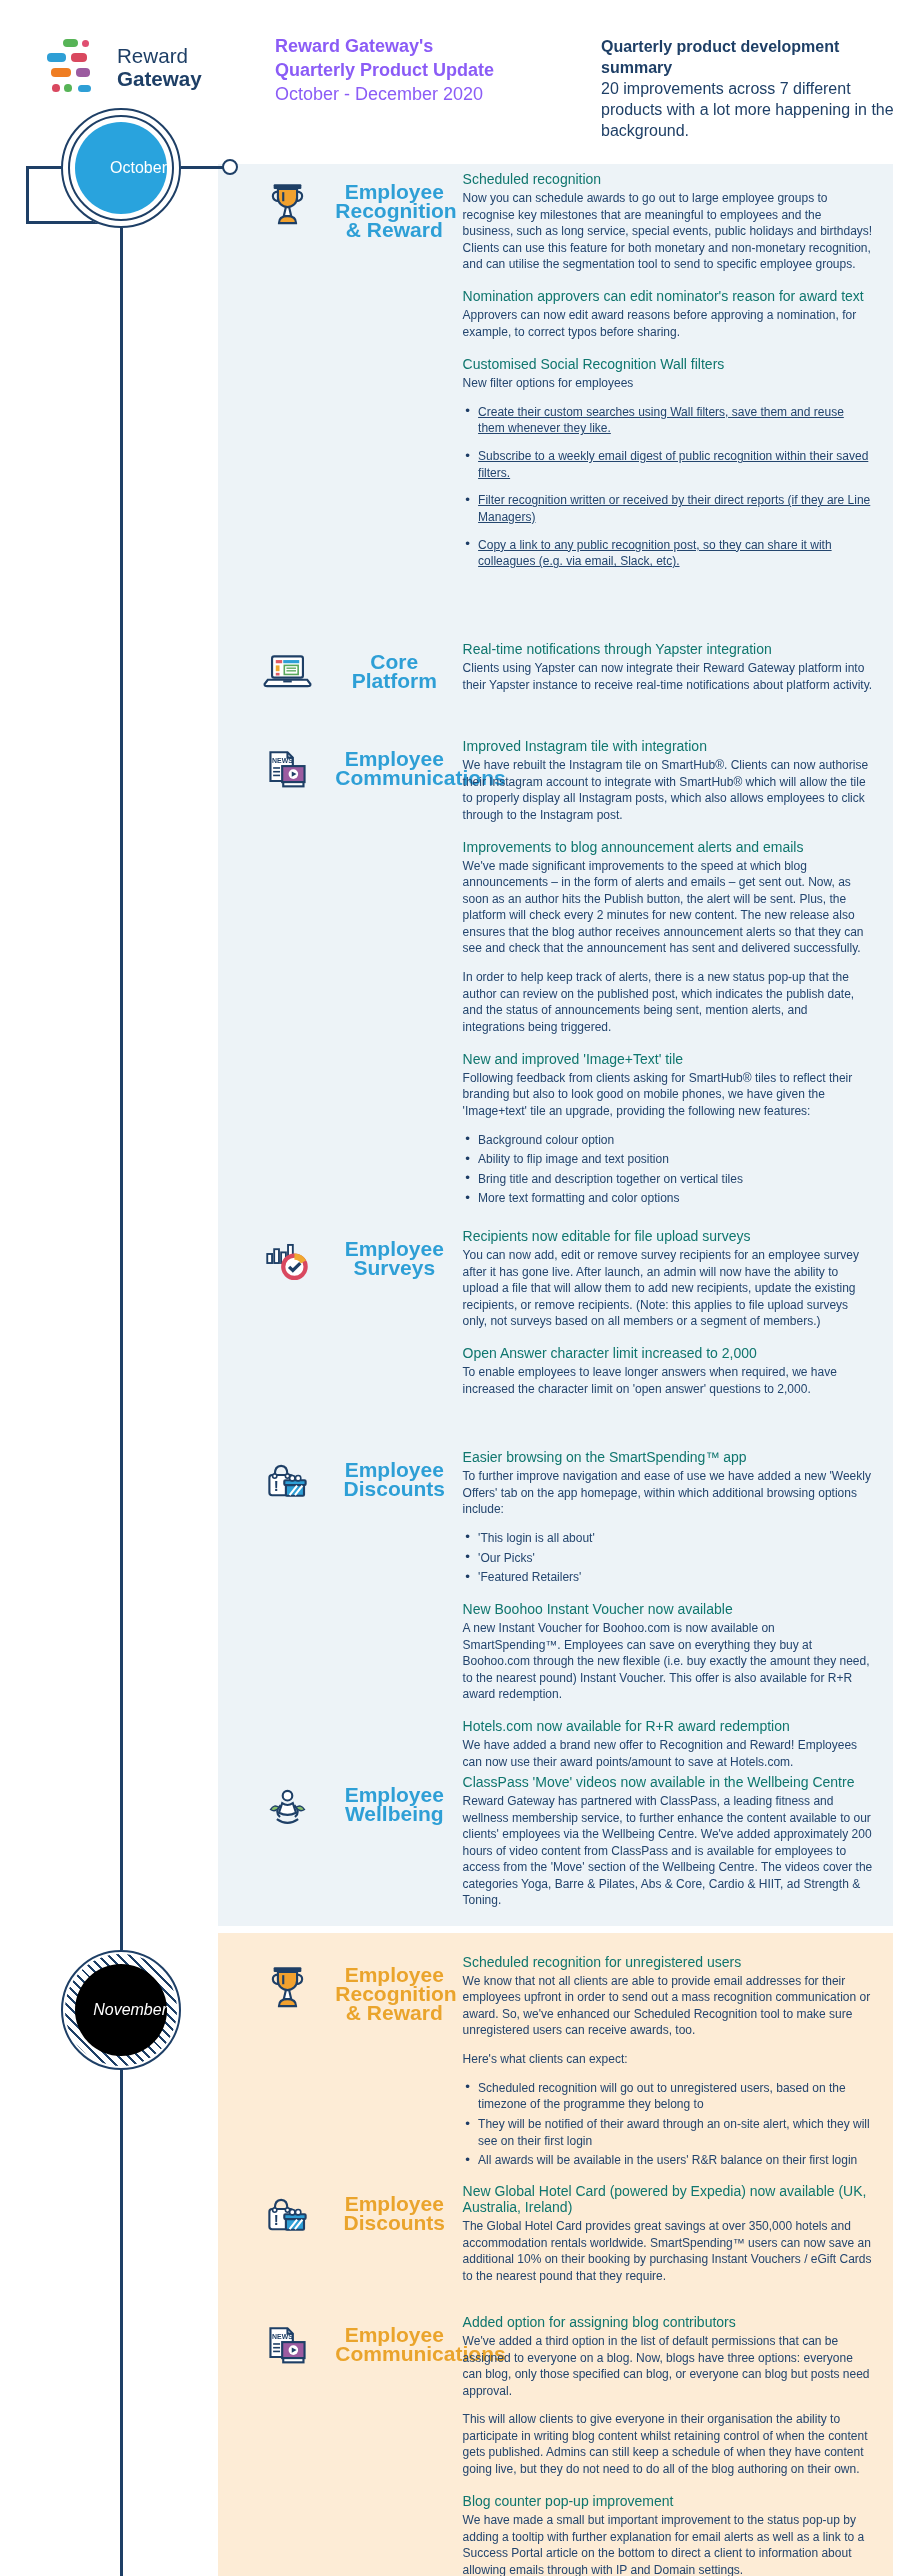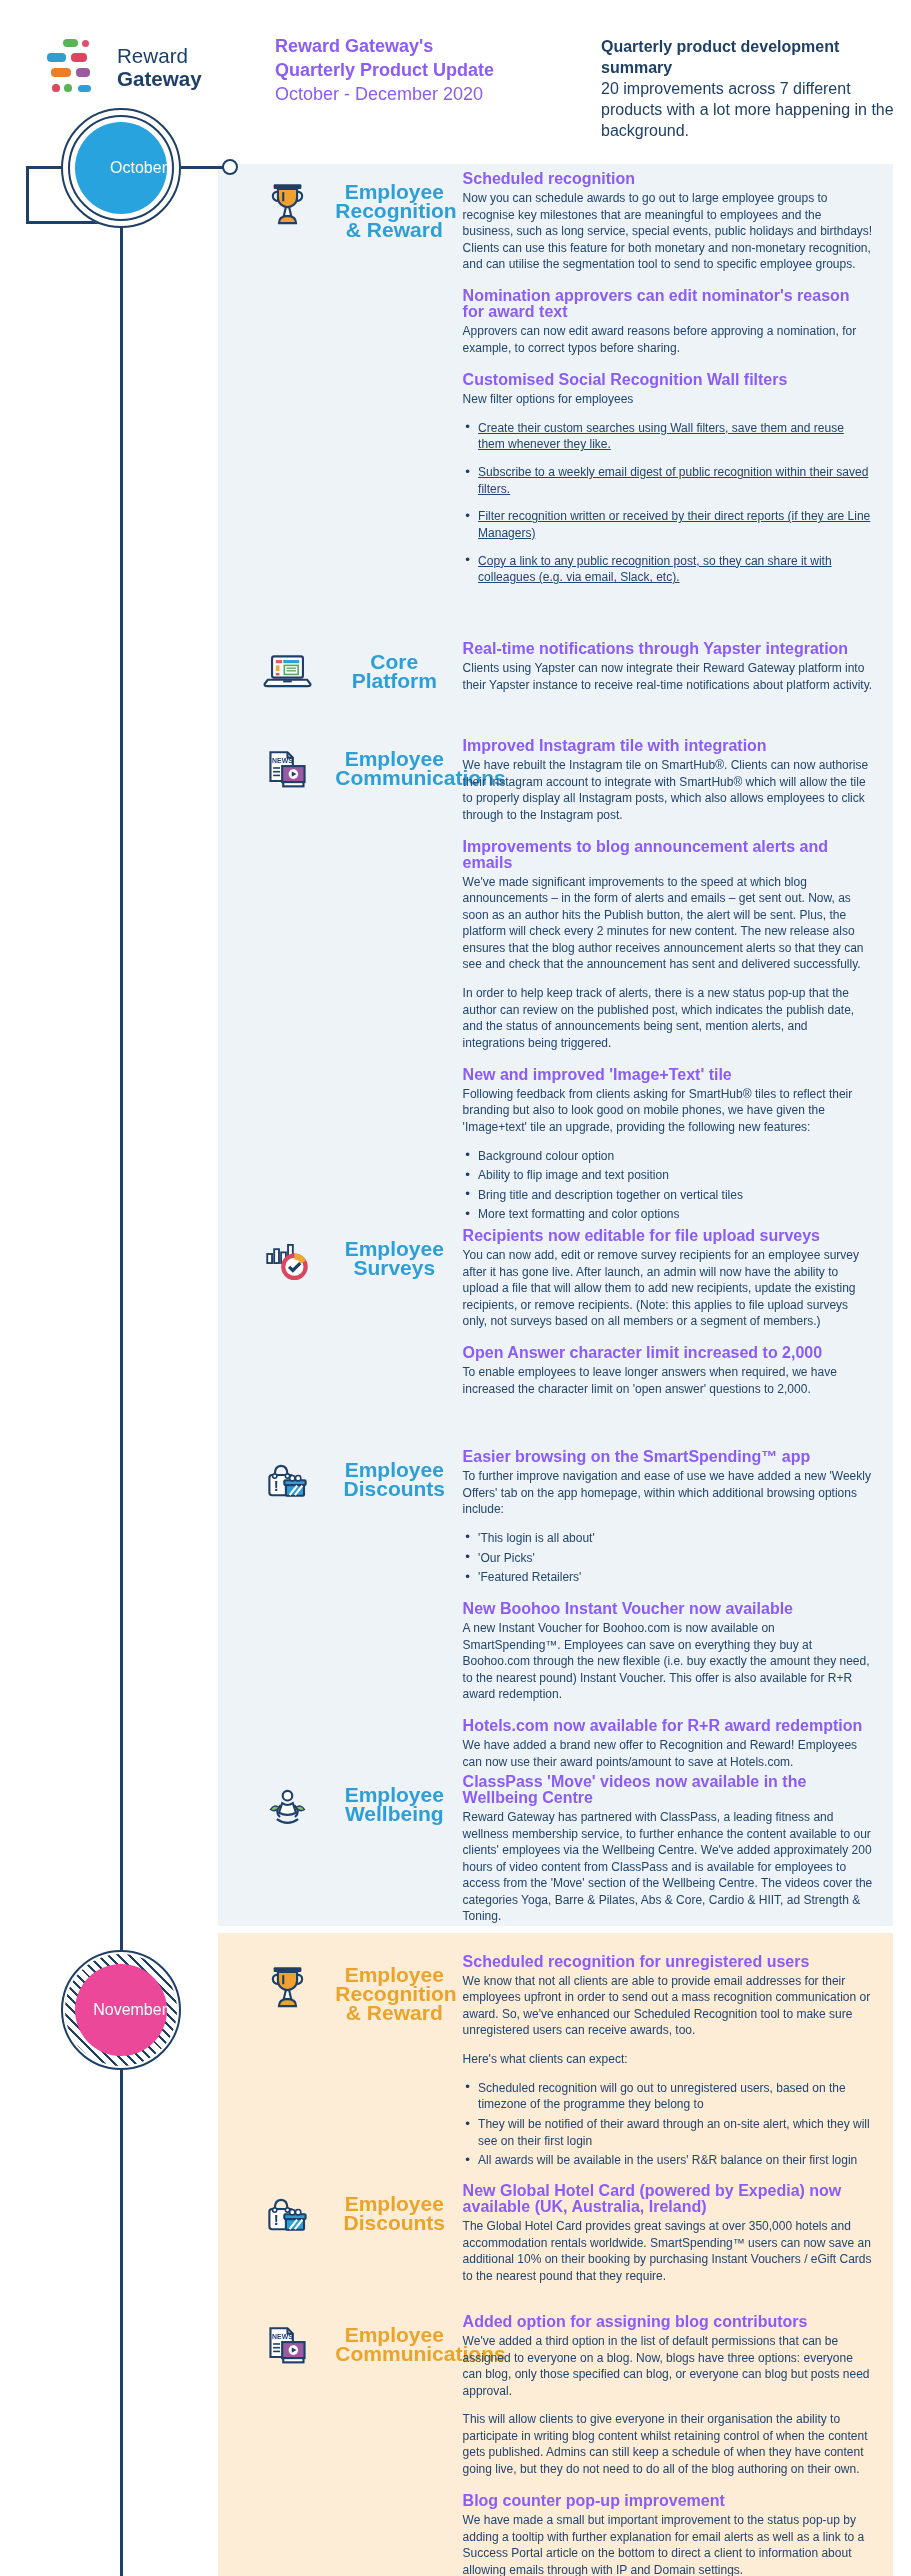--- a/index.html
+++ b/index.html
@@ -20,33 +20,33 @@
   .line { position:absolute; background:#1e3f66; z-index:1; }
   .node { position:absolute; width:12.4px; height:12.4px; border:2.6px solid #1e3f66; border-radius:50%; background:#fff; z-index:2; }
   .badge { position:absolute; left:61px; width:120px; height:120px; border-radius:50%; background:#fff; z-index:3; }
   .badge .ring1 { position:absolute; inset:0; border:2.6px solid #1e3f66; border-radius:50%; }
   .badge .ring2 { position:absolute; inset:6.7px; border:2.1px solid #1e3f66; border-radius:50%; }
   .badge .hatch { position:absolute; inset:3.6px; border-radius:50%;
                   background:repeating-linear-gradient(45deg,#1e3f66 0 2.1px,#ffffff 2.1px 7.2px); }
   .badge .core { position:absolute; inset:14px; border-radius:50%; display:flex; align-items:center; justify-content:flex-end;
                  color:#fff; font-size:16px; }
   .m-oct .core { background:#29a3dd; }
-  .m-nov .core { background:#ec4899; }
+  .m-nov .core { background:#000000;font-style:italic; }
   
   .panel { position:absolute; left:218px; width:675px; overflow:hidden; z-index:0; }
   .panel-oct { top:164px;  height:1762px; background:#edf3f7; }
   .panel-nov { top:1933px; height:833px; background:#fdecd6; }
   .sec { position:absolute; left:0; width:100%; display:grid; grid-template-columns:77px 118px 1fr;
          column-gap:9.3px; padding:0 20.6px 0 31px; box-sizing:border-box; }
   .icon-cell { display:flex; justify-content:center; align-items:flex-start; padding-top:10.3px; }
   .icon-cell svg { width:49px; height:49px; }
   .cat-label { text-align:center; font-weight:700; font-size:21px; line-height:19px; padding-top:11.3px; }
   .panel-oct .cat-label { color:#2e9fd6; }
   .panel-nov .cat-label { color:#eaa42c; }
-  h3 { font-size:16px; line-height:16px; margin:0 0 3.1px 0; color:#8b5cf6; font-weight:700; }
+  h3 { font-size:14px; line-height:16px; margin:0 0 3.1px 0; color:#0f766e; font-weight:400; }
   .txt p { font-size:12px; line-height:16.5px; margin:0 0 12.4px 0; color:#23456e; }
   .txt p:last-child { margin-bottom:0; }
   .item { margin-bottom:15.5px; }
   .item:last-child { margin-bottom:0; }
   ul { margin:4.1px 0 0 0; padding:0; list-style:none; }
   li { position:relative; padding-left:15.5px; font-size:12px; line-height:16.5px; color:#23456e; margin-bottom:3.1px; }
   li::before { content:"\2022"; position:absolute; left:2.6px; top:-0.5px; color:#1d3c66; font-size:13.4px; }
   ul.spaced li { margin-bottom:11.3px;text-decoration:underline; }
 </style>
 </head>

